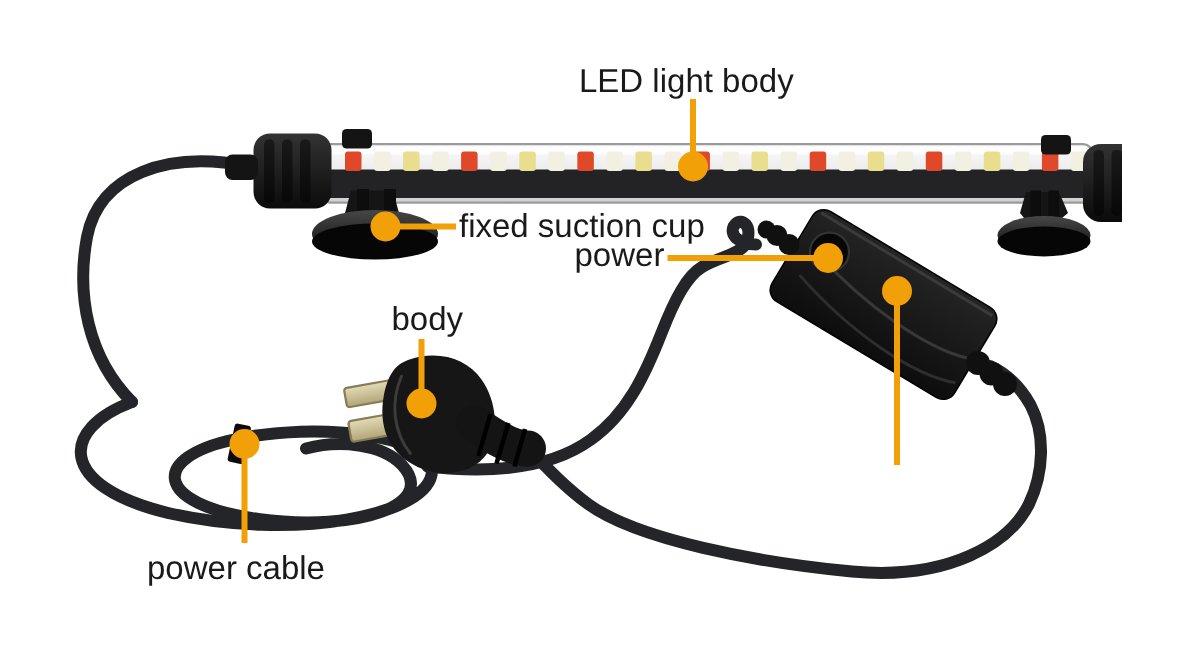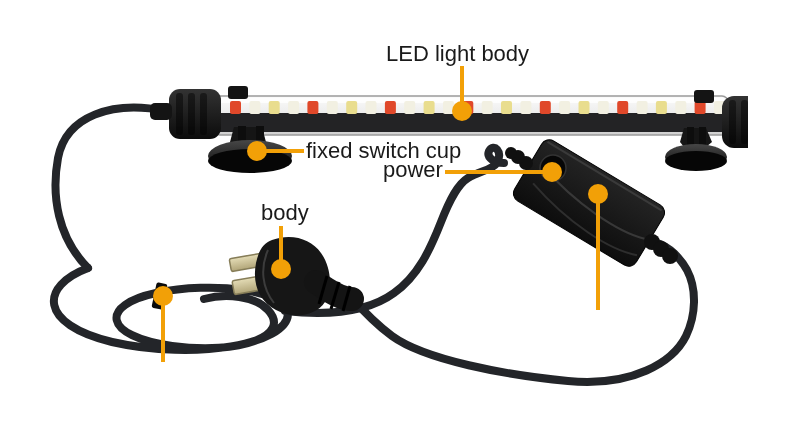--- a/index.html
+++ b/index.html
@@ -159,16 +159,17 @@
   <div class="leader" style="left:279px;top:226px;width:4px;height:36px"></div>
   <div class="dot" style="left:271px;top:259px"></div>
 
   <div class="leader" style="left:596px;top:200px;width:4px;height:110px"></div>
   <div class="dot" style="left:588px;top:184px"></div>
 
   <div class="leader" style="left:161px;top:300px;width:4px;height:62px"></div>
   <div class="dot" style="left:153px;top:286px"></div>
 
   <div class="label" style="left:386px;top:42px">LED light body</div>
-  <div class="label" style="left:306px;top:139px">fixed switch cup</div>
+  <div class="label" style="left:306px;top:139px">fixed suction cup</div>
   <div class="label" style="left:383px;top:158px">power</div>
   <div class="label" style="left:261px;top:201px">body</div>
+  <div class="label" style="left:98px;top:367px">power cable</div>
 </div>
 
 </body></html>

